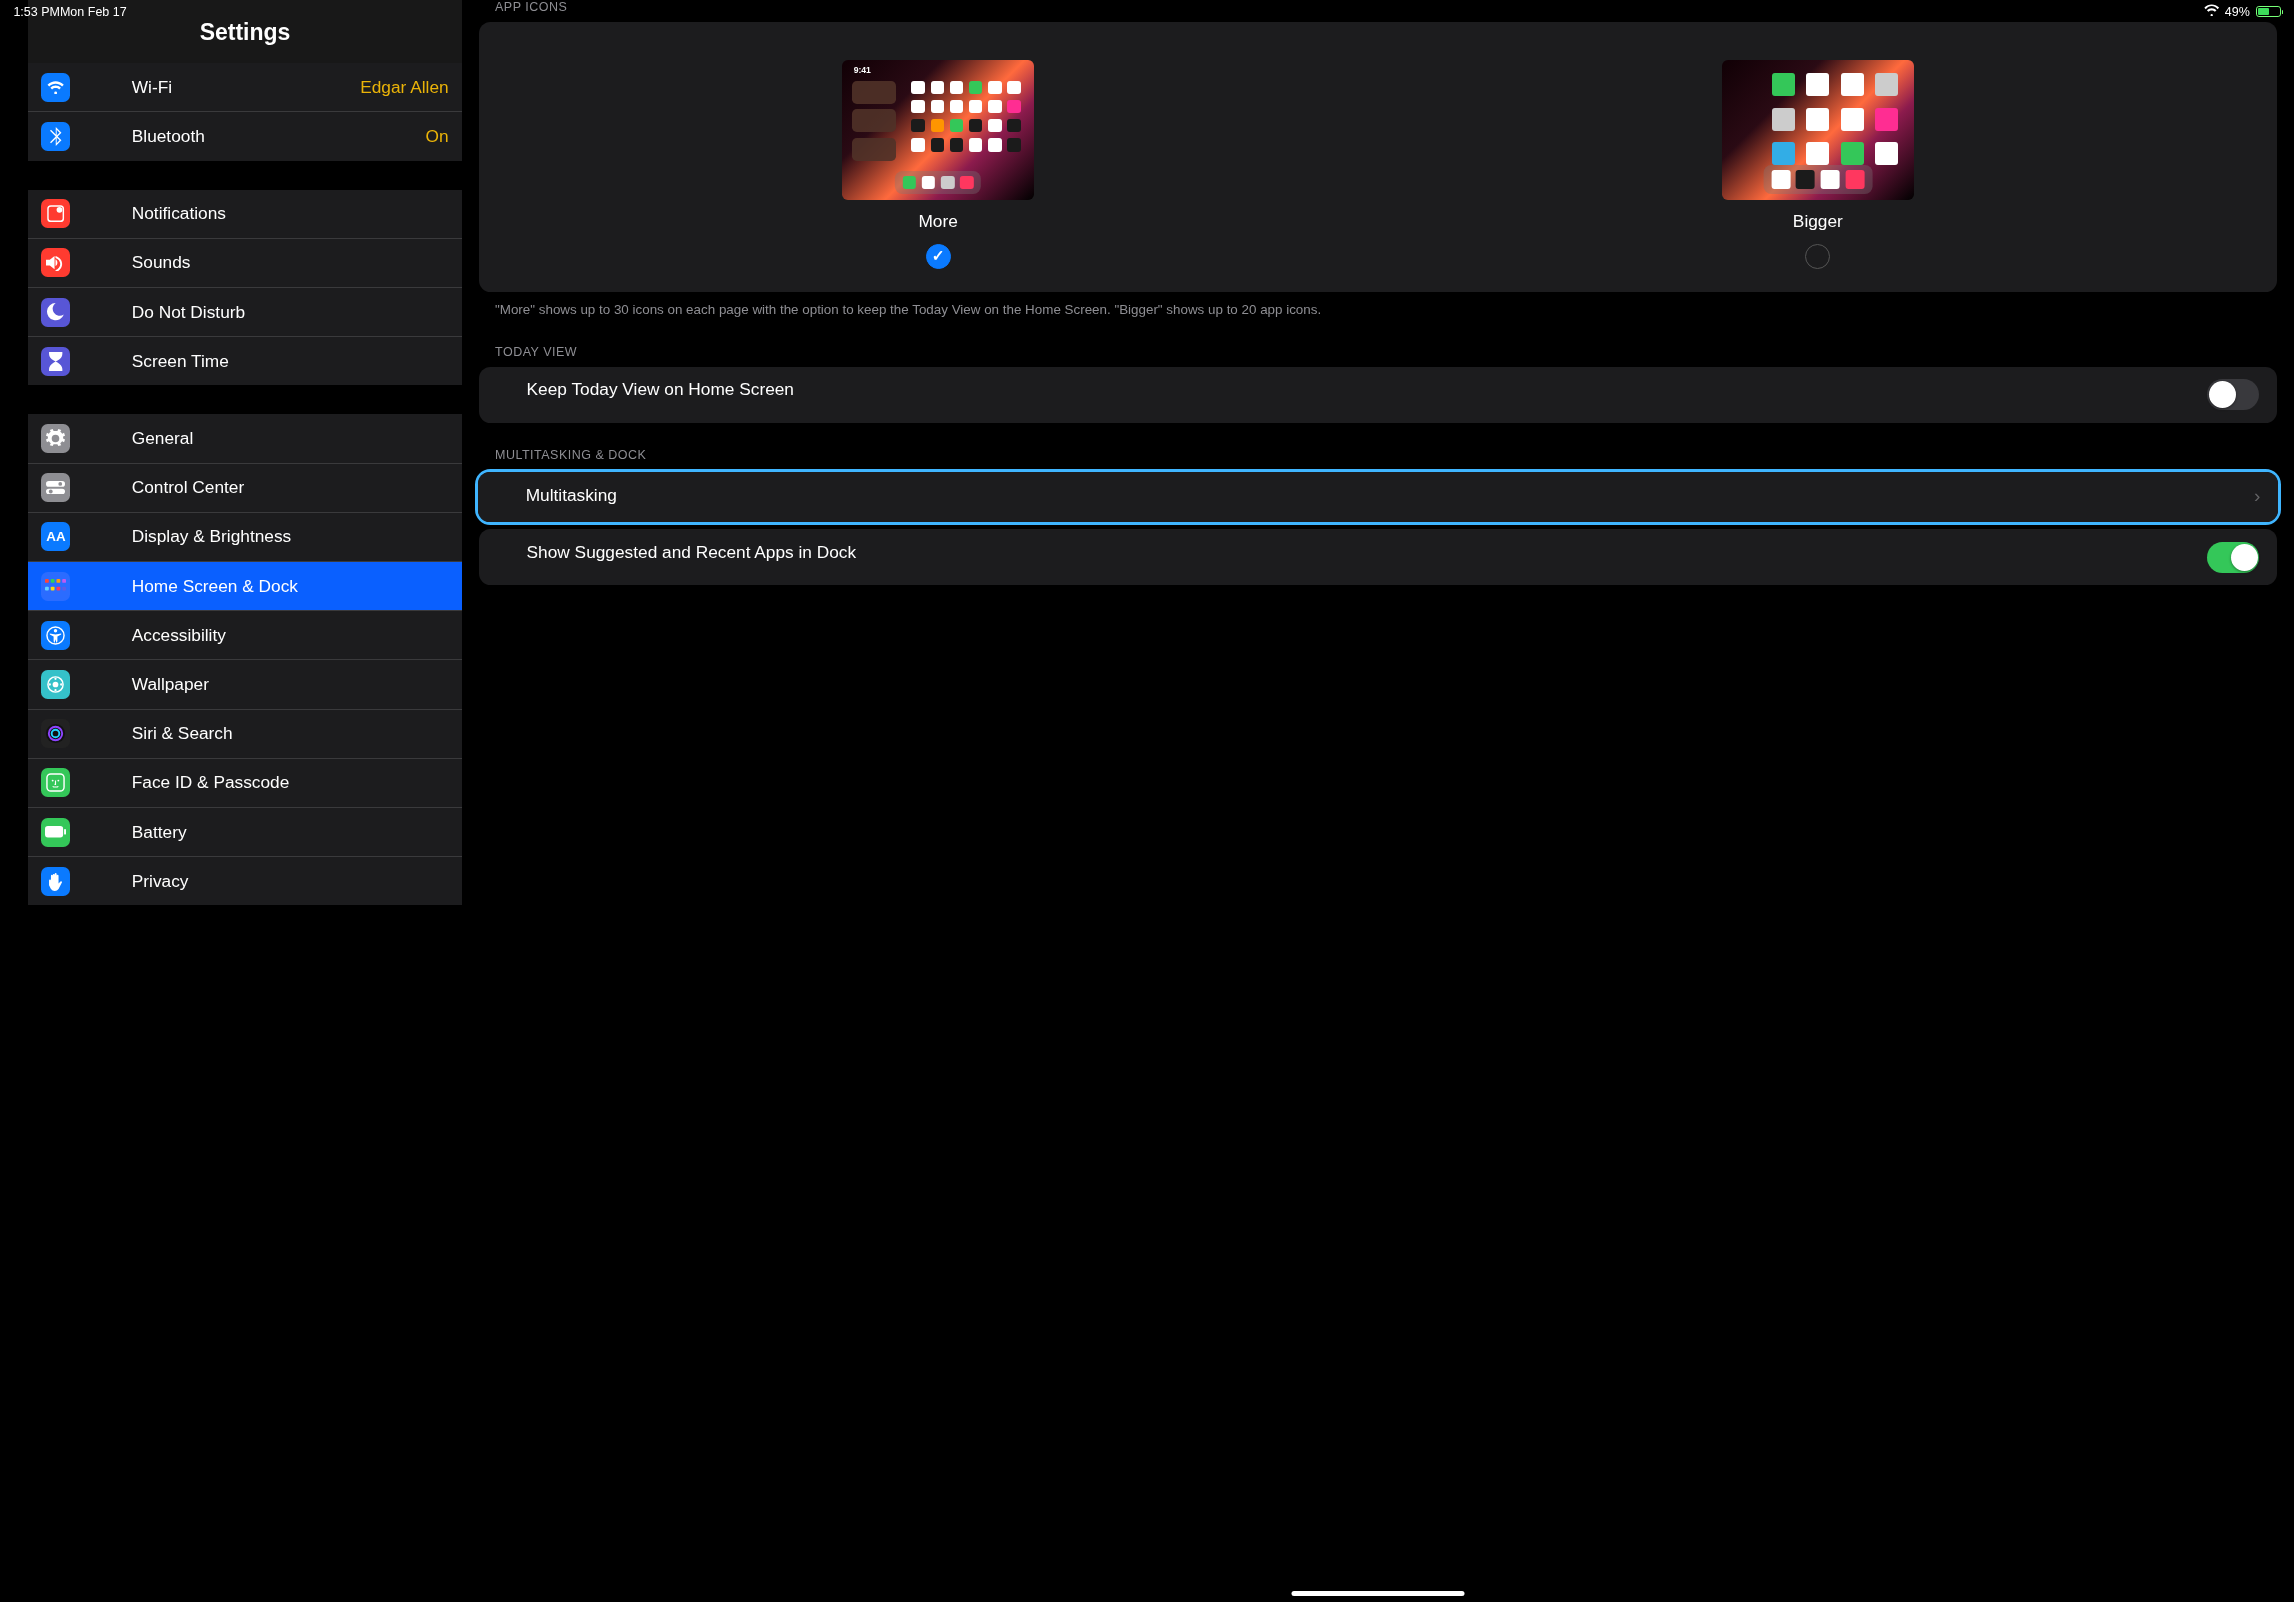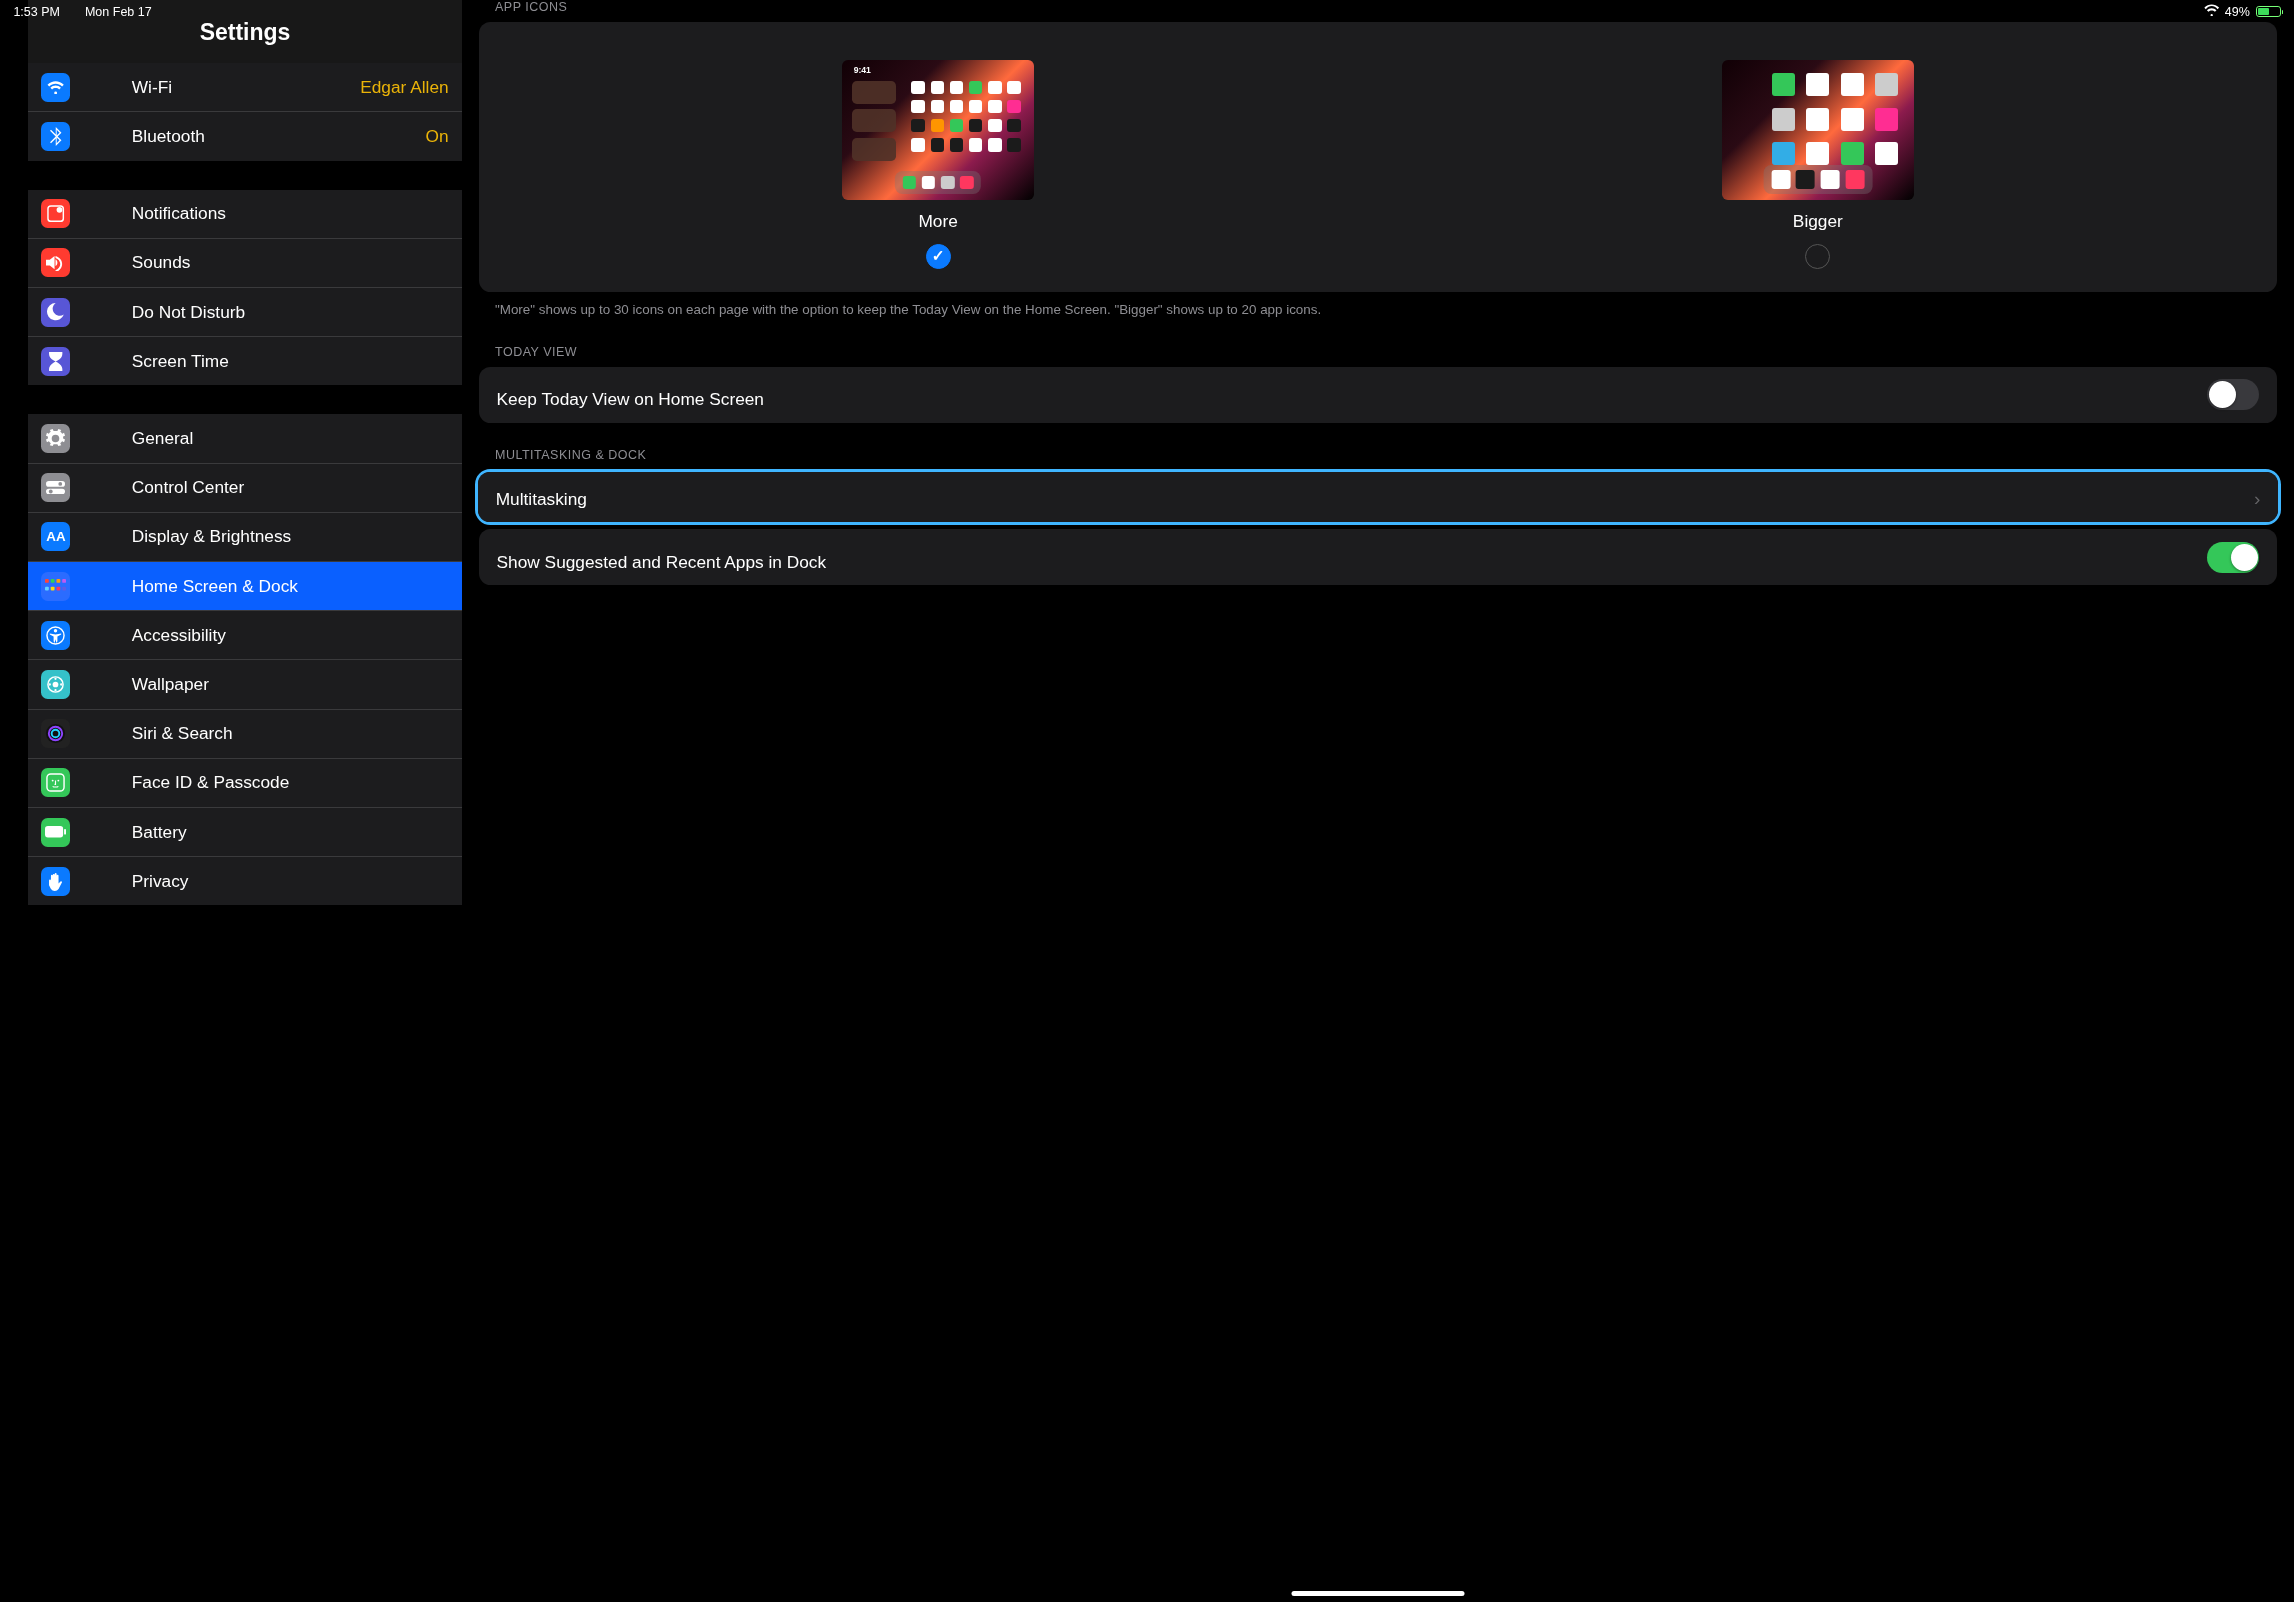--- a/index.html
+++ b/index.html
@@ -1,20 +1,20 @@
 <!DOCTYPE html>
 <html><head>
 <meta charset="utf-8">
 <style>
   * { box-sizing: border-box; margin: 0; padding: 0; }
   html, body { width: 1264px; height: 882px; background: #000; font-family: -apple-system, "Helvetica Neue", Arial, sans-serif; color: #fff; overflow: hidden; }
 
   
   .statusbar { position: absolute; top: 0; left: 0; right: 0; height: 23px; display: flex; justify-content: space-between; align-items: center; padding: 0 13.4px; font-size: 12.5px; font-weight: 500; z-index: 10; }
-  .statusbar .left { display:flex; gap:25px; }
+  .statusbar .left { display:flex; gap:0; }
   .statusbar .right { display:flex; align-items:center; gap:5.8px; }
   .battery-shell { width: 25px; height: 11.5px; border: 1px solid #7f7; border-radius: 2.9px; position: relative; display:flex; align-items:center; }
   .battery-shell::after { content:''; position:absolute; right:-3.8px; top:2.9px; width:1.9px; height:4.8px; background:#7f7; border-radius:1px; }
   .battery-fill { background:#3ddc5a; height: 7.7px; width: 49%; margin-left:1px; border-radius:1px; }
 
   
   .app { position:absolute; top:0; left:0; right:0; bottom:0; display:flex;padding-left:28px; }
   .sidebar { width: 434px; background: #000; display:flex; flex-direction:column; }
   .content { flex:1; background: #000; position:relative; }
 
@@ -59,21 +59,21 @@
   .dock { position:absolute; bottom:5.8px; left:50%; transform:translateX(-50%); background:rgba(120,120,120,0.35); border-radius:7.7px; padding:4.8px 7.7px; display:flex; gap:5.8px; }
   .dock .appico { width:13.4px; height:13.4px; }
   .dock.big .appico { width:19px; height:19px; }
   .widgetstack { position:absolute; left:9.6px; top:21px; display:flex; flex-direction:column; gap:5.8px; }
   .widgetstack div { width:44px; height:23px; border-radius:4.8px; background:rgba(80,50,40,0.9); }
   .opt-label { font-size:17.3px; }
   .radio { width:25px; height:25px; border-radius:50%; border:1.9px solid #555; display:flex; align-items:center; justify-content:center; }
   .radio.checked { background:#0a7aff; border-color:#0a7aff; }
   .radio.checked::after { content:'✓'; color:#fff; font-size:15.4px; font-weight:700; }
 
-  .list-row { display:flex; align-items:flex-end; padding: 12.5px 17.3px; border-bottom:0.5px solid #3a3a3c; min-height:50px; }
+  .list-row { display:flex; align-items:flex-start; padding: 12.5px 17.3px; border-bottom:0.5px solid #3a3a3c; min-height:50px;margin-left:30px; }
   .list-row:last-child { border-bottom:none; }
   .list-row .lbl { font-size:17.3px; flex:1; }
   .chevron { color:#636366; font-size:19px; }
 
   .switch { width:52px; height:31px; border-radius:15.4px; position:relative; }
   .switch.off { background:#39393d; }
   .switch.on { background:#34c759; }
   .knob { width:27px; height:27px; background:#fff; border-radius:50%; position:absolute; top:1.9px; box-shadow:0 1px 2.9px rgba(0,0,0,0.4); }
   .switch.off .knob { left:1.9px; }
   .switch.on .knob { right:1.9px; }

